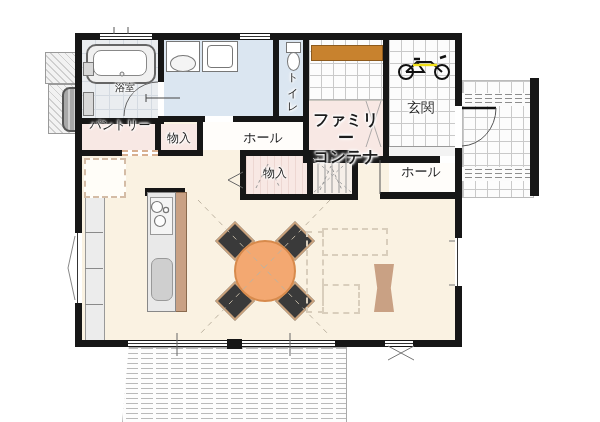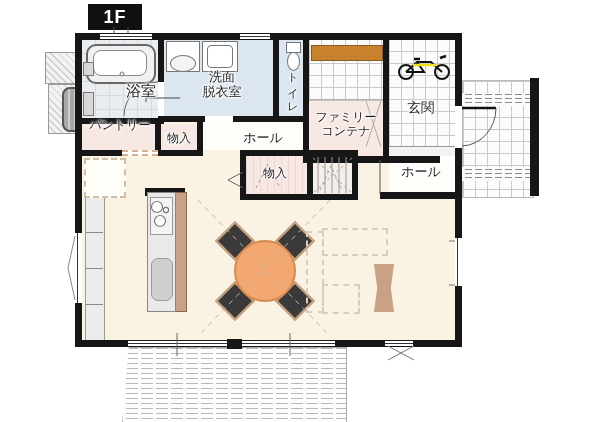--- a/index.html
+++ b/index.html
@@ -46,21 +46,20 @@
     text-shadow:0 0 2px #fff,0 0 3px #fff,1px 1px 2px #fff,-1px -1px 2px #fff,0 0 5px #fff;}
   .floor-badge{position:absolute;left:88px;top:4px;width:54px;height:26px;background:#101010;color:#fff;
     font-size:18px;font-weight:bold;display:flex;align-items:center;justify-content:center;letter-spacing:1px;}
   svg.overlay{position:absolute;left:0;top:0;pointer-events:none;}
 </style>
 </head>
 <body>
 
 <div class="canvas">
 
-  <div class="floor-badge">1F</div>
 
   <div class="abs hatchpad" style="left:45px;top:52px;width:33px;height:30px;"></div>
   <div class="abs hatchpad" style="left:48px;top:84px;width:46px;height:48px;"></div>
   <div class="abs" style="left:62px;top:87px;width:21px;height:41px;background:#a8a8a8;border:2px solid #555;border-radius:8px;
               background-image:repeating-linear-gradient(90deg,transparent 0 4px,rgba(255,255,255,.45) 4px 6px);"></div>
 
   <div class="abs tilegrid" style="left:462px;top:80px;width:70px;height:116px;border:1px solid #bbb;"></div>
   <div class="abs dashband" style="left:462px;top:93px;width:70px;height:13px;"></div>
   <div class="abs dashband" style="left:462px;top:167px;width:70px;height:14px;"></div>
   <div class="wall" style="left:530px;top:78px;width:9px;height:118px;"></div>
@@ -217,26 +216,24 @@
 
     <g stroke="#777" fill="#fdfdfd" stroke-width="1.2">
       <circle cx="157" cy="207" r="5.5"></circle>
       <circle cx="160" cy="221" r="5.5"></circle>
       <circle cx="166" cy="210" r="2.6"></circle>
     </g>
 
     <circle cx="122" cy="74" r="2" stroke="#777" fill="#eee" stroke-width="1"></circle>
   </svg>
 
-  <div class="room-label" style="left:111px;top:82px;width:60px;font-size:15px;">浴室</div>
-  <div class="room-label" style="left:186px;top:70px;width:72px;font-size:13px;">洗面
-脱衣室</div>
+  <div class="room-label" style="left:95px;top:82px;width:60px;font-size:10px;">浴室</div>
   <div class="room-label" style="left:283px;top:55px;width:16px;height:64px;font-size:11px;writing-mode:vertical-rl;letter-spacing:2px;">トイレ</div>
   <div class="room-label" style="left:84px;top:119px;width:72px;font-size:12px;">パントリー</div>
   <div class="room-label" style="left:160px;top:132px;width:38px;font-size:12px;">物入</div>
   <div class="room-label" style="left:237px;top:131px;width:52px;font-size:13px;">ホール</div>
-  <div class="room-label" style="left:306px;top:111px;width:80px;font-size:12px;">ファミリー
+  <div class="room-label" style="left:306px;top:111px;width:80px;font-size:16px;font-weight:bold;">ファミリー
 コンテナ</div>
   <div class="room-label" style="left:256px;top:167px;width:38px;font-size:12px;">物入</div>
   <div class="room-label" style="left:395px;top:165px;width:52px;font-size:13px;">ホール</div>
   <div class="room-label" style="left:398px;top:100px;width:46px;font-size:13.5px;">玄関</div>
 
 </div>
 
 </body></html>

